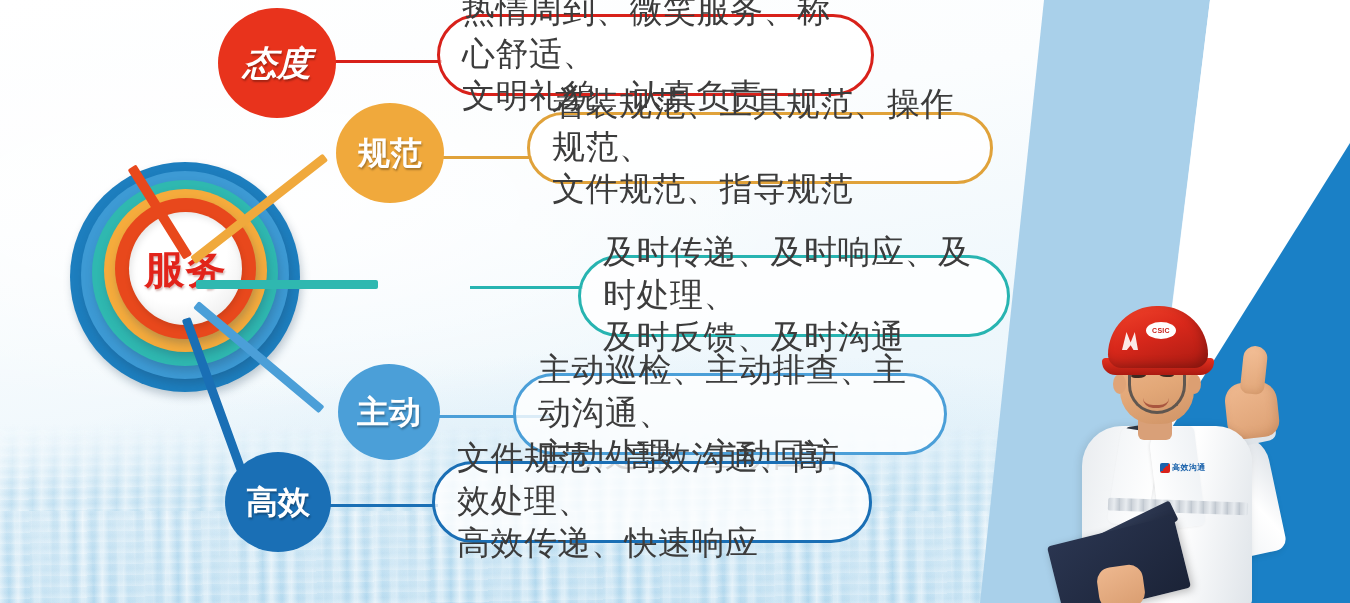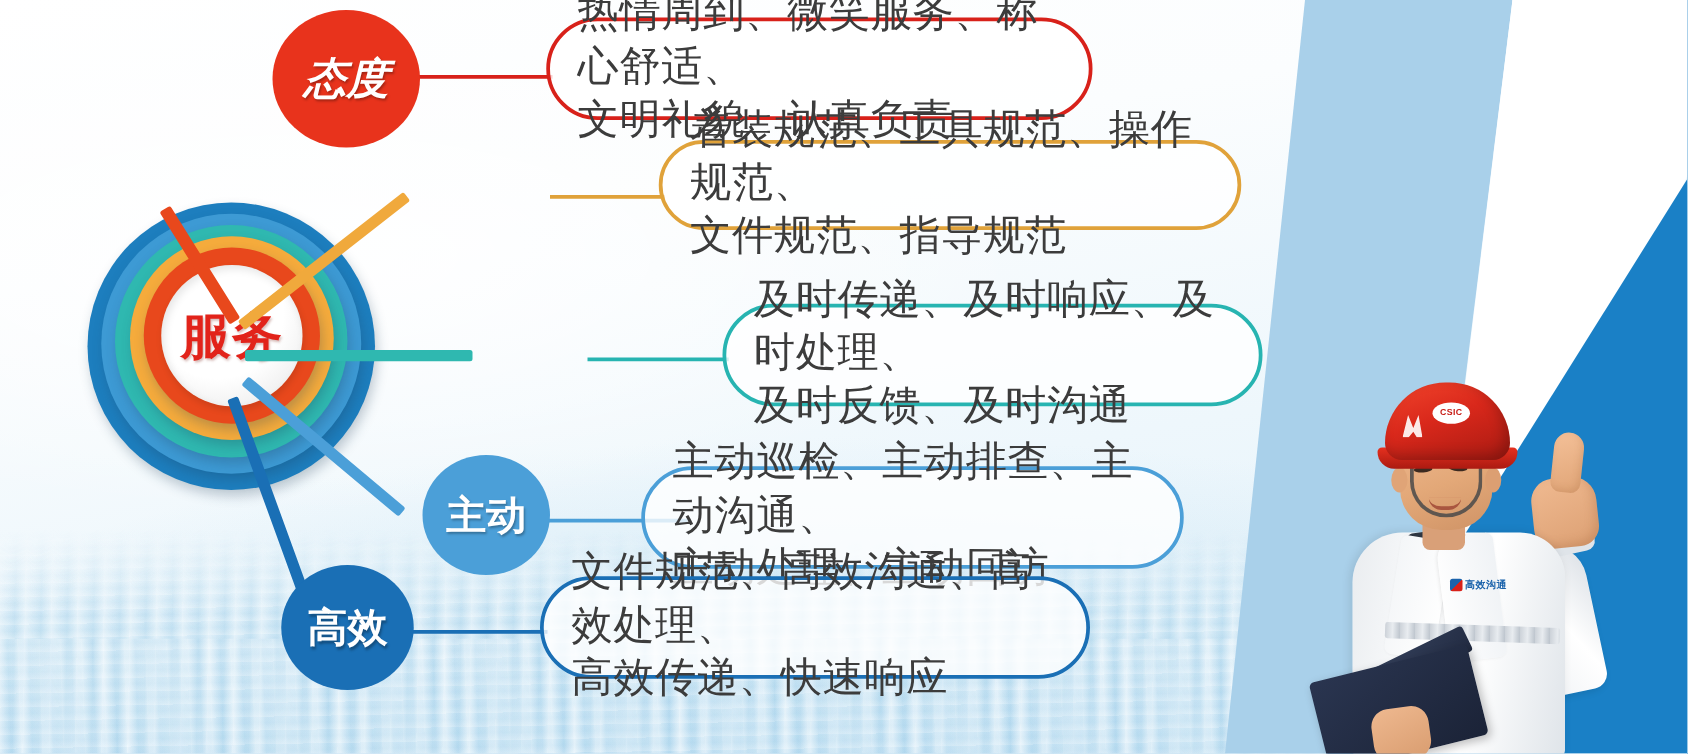--- a/index.html
+++ b/index.html
@@ -112,21 +112,21 @@
     display:flex; align-items:center;
     padding:10px 20px 12px 22px;
   }
   .bubble p {
     font-size:33px; line-height:1.30; color:#3c3c3c;
     font-family:Liberation Serif, serif;
     letter-spacing:.5px; white-space:pre-line;
   }
   .b-attitude  { left:437px; top:14px;  width:437px; height:82px;  border-color:#d8211a; border-radius:42px; }
   .b-standard  { left:527px; top:112px; width:466px; height:72px;  border-color:#e0a23a; border-radius:42px; }
-  .b-timely    { left:578px; top:243px; width:432px; height:82px;  border-color:#27b4b1; border-radius:42px; }
+  .b-timely    { left:578px; top:255px; width:432px; height:82px;  border-color:#27b4b1; border-radius:42px; }
   .b-proactive { left:513px; top:373px; width:434px; height:82px;  border-color:#4b9fd8; border-radius:42px; }
   .b-efficient { left:432px; top:461px; width:440px; height:82px;  border-color:#1a6fb5; border-radius:42px; }
 
   
   .worker { position:absolute; left:1042px; top:278px; width:260px; height:325px; z-index:8; }
   .w-body {
     position:absolute; left:40px; top:148px; width:170px; height:180px;
     background:linear-gradient(100deg,#e9ecef 0%,#fbfcfd 34%,#ffffff 58%,#dfe4e9 100%);
     border-radius:40px 36px 6px 6px;
     box-shadow:-2px 0 8px rgba(0,0,0,.10);
@@ -283,20 +283,23 @@
   </div>
 
   <div class="lead" style="left:334px; top:60px;  width:108px; background:#d8211a;"></div>
   <div class="lead" style="left:440px; top:156px; width:92px;  background:#e0a23a;"></div>
   <div class="lead" style="left:470px; top:286px; width:113px; background:#27b4b1;"></div>
   <div class="lead" style="left:437px; top:415px; width:113px; background:#4b9fd8;"></div>
   <div class="lead" style="left:328px; top:504px; width:110px; background:#1a6fb5;"></div>
 
   <div class="node node-attitude">
     <span>态度</span>
+  </div>
+  <div class="node node-standard">
+    <span>规范</span>
   </div>
   <div class="node node-proactive">
     <span>主动</span>
   </div>
   <div class="node node-efficient">
     <span>高效</span>
   </div>
 
   <div class="bubble b-attitude">
     <p>热情周到、微笑服务、称心舒适、

